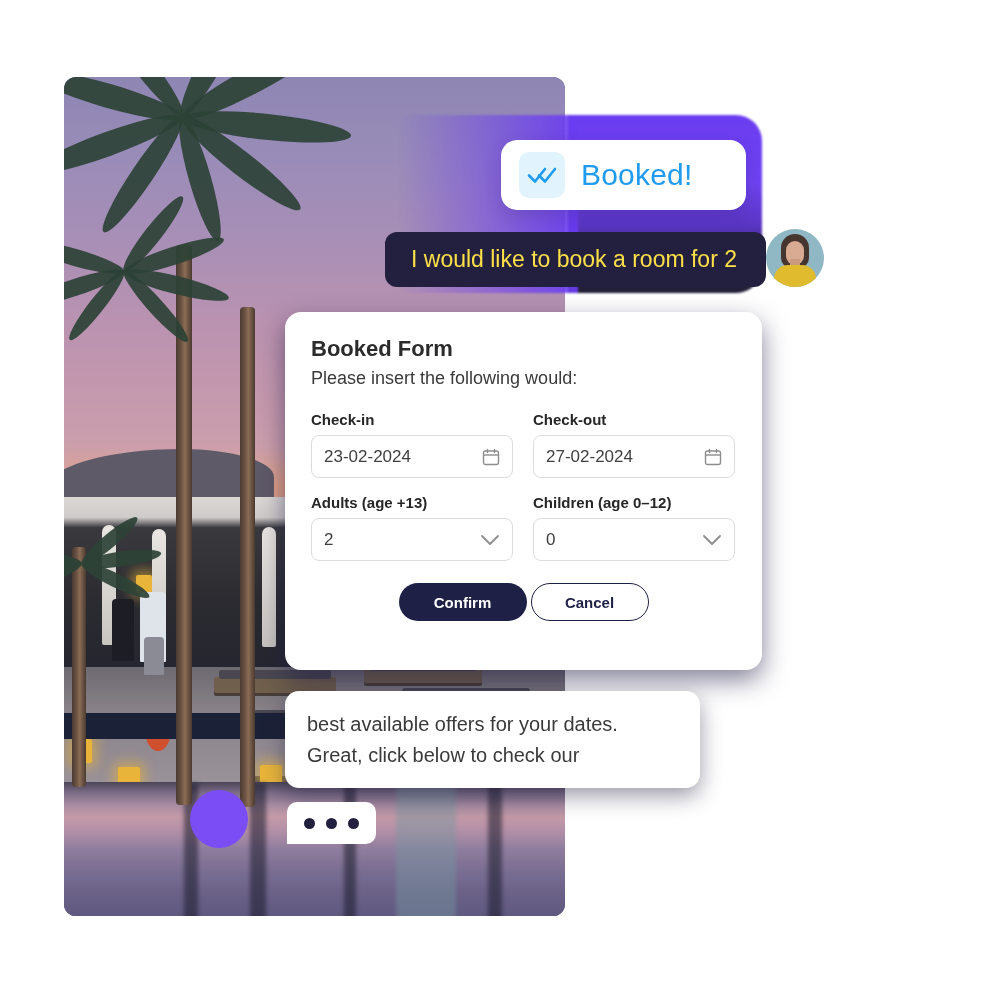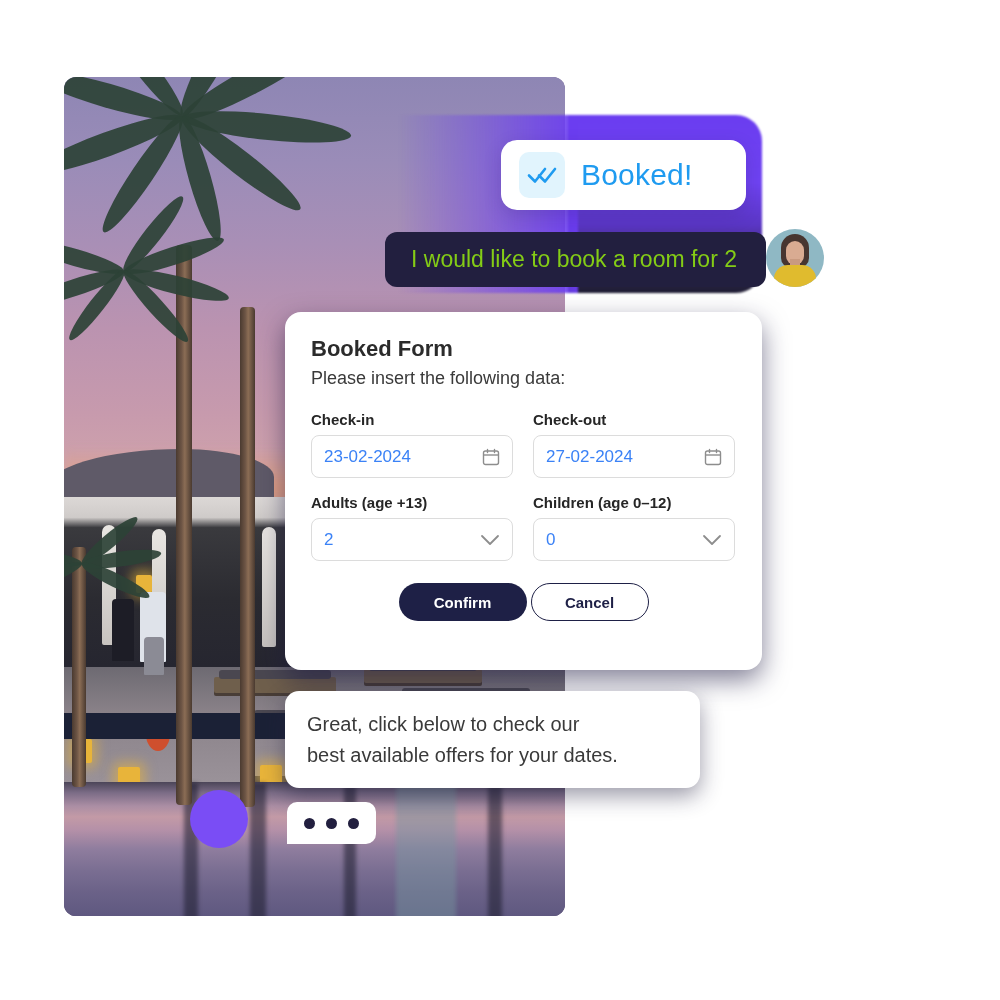--- a/index.html
+++ b/index.html
@@ -211,21 +211,21 @@
     width: 381px;
     height: 55px;
     background: #221f3f;
     border-radius: 12px;
     display: flex;
     align-items: center;
     padding: 0 26px;
     box-sizing: border-box;
   }
   .user-bubble span {
-    color: #84cc16;
+    color: #fde047;
     font-size: 23px;
     font-weight: 400;
     white-space: nowrap;
   }
 
   
   .avatar {
     position: absolute;
     left: 766px;
     top: 229px;
@@ -309,21 +309,21 @@
     border: 1px solid #dcdcdc;
     border-radius: 8px;
     display: flex;
     align-items: center;
     padding: 0 12px;
     box-sizing: border-box;
     background: #fff;
   }
   .control .val {
     font-size: 17px;
-    color: #3b82f6;
+    color: #404040;
     font-weight: 400;
   }
   .control .ico {
     position: absolute;
     right: 12px;
     top: 50%;
     transform: translateY(-50%);
     display: flex;
     align-items: center;
   }
@@ -525,21 +525,21 @@
 
   <div class="avatar">
     <div class="av-hair"></div>
     <div class="av-face"></div>
     <div class="av-neck"></div>
     <div class="av-body"></div>
   </div>
 
   <div class="form-card">
     <p class="form-title">Booked Form</p>
-    <p class="form-sub">Please insert the following data:</p>
+    <p class="form-sub">Please insert the following would:</p>
 
     <div class="field-row">
       <div class="field">
         <label class="field-label">Check-in</label>
         <div class="control">
           <span class="val">23-02-2024</span>
           <span class="ico">
             <svg width="18" height="18" viewBox="0 0 18 18" fill="none" aria-hidden="true">
               <rect x="1.5" y="3" width="15" height="13.5" rx="2" stroke="#8d8d8d" stroke-width="1.4"></rect>
               <path d="M1.5 7 H16.5" stroke="#8d8d8d" stroke-width="1.4"></path>
@@ -588,22 +588,22 @@
       </div>
     </div>
 
     <div class="btn-row">
       <button class="btn btn-confirm">Confirm</button>
       <button class="btn btn-cancel">Cancel</button>
     </div>
   </div>
 
   <div class="bot-bubble">
+    <p>best available offers for your dates.</p>
     <p>Great, click below to check our</p>
-    <p>best available offers for your dates.</p>
   </div>
 
   <div class="typing">
     <i></i>
     <i></i>
     <i></i>
   </div>
 
   <div class="violet-dot"></div>
 

